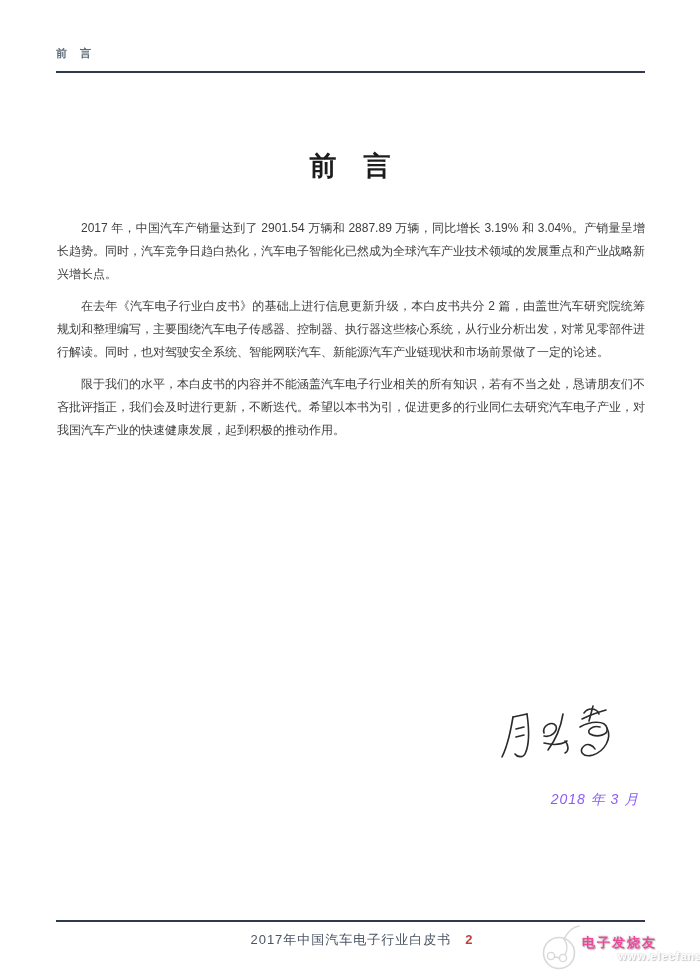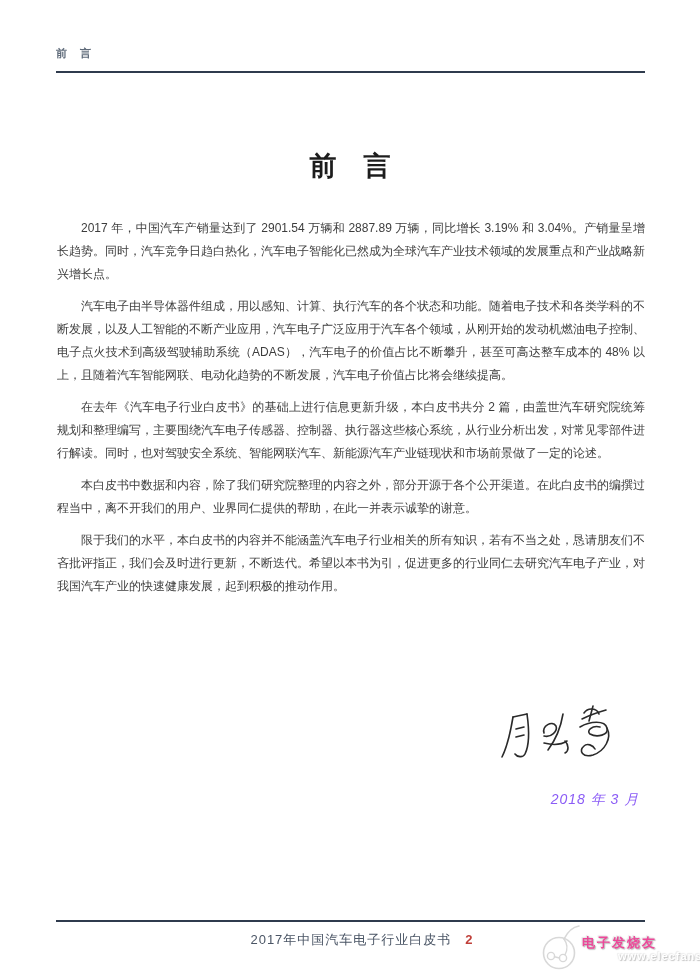--- a/index.html
+++ b/index.html
@@ -75,23 +75,21 @@
 
 <div class="page">
 
   <div class="header-label">前 言</div>
   <div class="header-rule"></div>
 
   <h1 class="doc-title">前　言</h1>
 
   <div class="content">
     <p>2017 年，中国汽车产销量达到了 2901.54 万辆和 2887.89 万辆，同比增长 3.19% 和 3.04%。产销量呈增长趋势。同时，汽车竞争日趋白热化，汽车电子智能化已然成为全球汽车产业技术领域的发展重点和产业战略新兴增长点。</p>
-    <p>汽车电子由半导体器件组成，用以感知、计算、执行汽车的各个状态和功能。随着电子技术和各类学科的不断发展，以及人工智能的不断产业应用，汽车电子广泛应用于汽车各个领域，从刚开始的发动机燃油电子控制、电子点火技术到高级驾驶辅助系统（ADAS），汽车电子的价值占比不断攀升，甚至可高达整车成本的 48% 以上，且随着汽车智能网联、电动化趋势的不断发展，汽车电子价值占比将会继续提高。</p>
     <p>在去年《汽车电子行业白皮书》的基础上进行信息更新升级，本白皮书共分 2 篇，由盖世汽车研究院统筹规划和整理编写，主要围绕汽车电子传感器、控制器、执行器这些核心系统，从行业分析出发，对常见零部件进行解读。同时，也对驾驶安全系统、智能网联汽车、新能源汽车产业链现状和市场前景做了一定的论述。</p>
-    <p>本白皮书中数据和内容，除了我们研究院整理的内容之外，部分开源于各个公开渠道。在此白皮书的编撰过程当中，离不开我们的用户、业界同仁提供的帮助，在此一并表示诚挚的谢意。</p>
     <p>限于我们的水平，本白皮书的内容并不能涵盖汽车电子行业相关的所有知识，若有不当之处，恳请朋友们不吝批评指正，我们会及时进行更新，不断迭代。希望以本书为引，促进更多的行业同仁去研究汽车电子产业，对我国汽车产业的快速健康发展，起到积极的推动作用。</p>
   </div>
 
   <div class="signature">
     <svg viewBox="0 0 124 70" fill="none" stroke="#2a2a2a" stroke-width="1.6" stroke-linecap="round" stroke-linejoin="round">
 
       <path d="M17,14 C15,26 12,42 6,54"></path>
       <path d="M17,14 L31,11"></path>
       <path d="M31,11 C33,25 34,41 29,51 C27,55 21,54 19,51"></path>
       <path d="M20,26 L28,24"></path>

